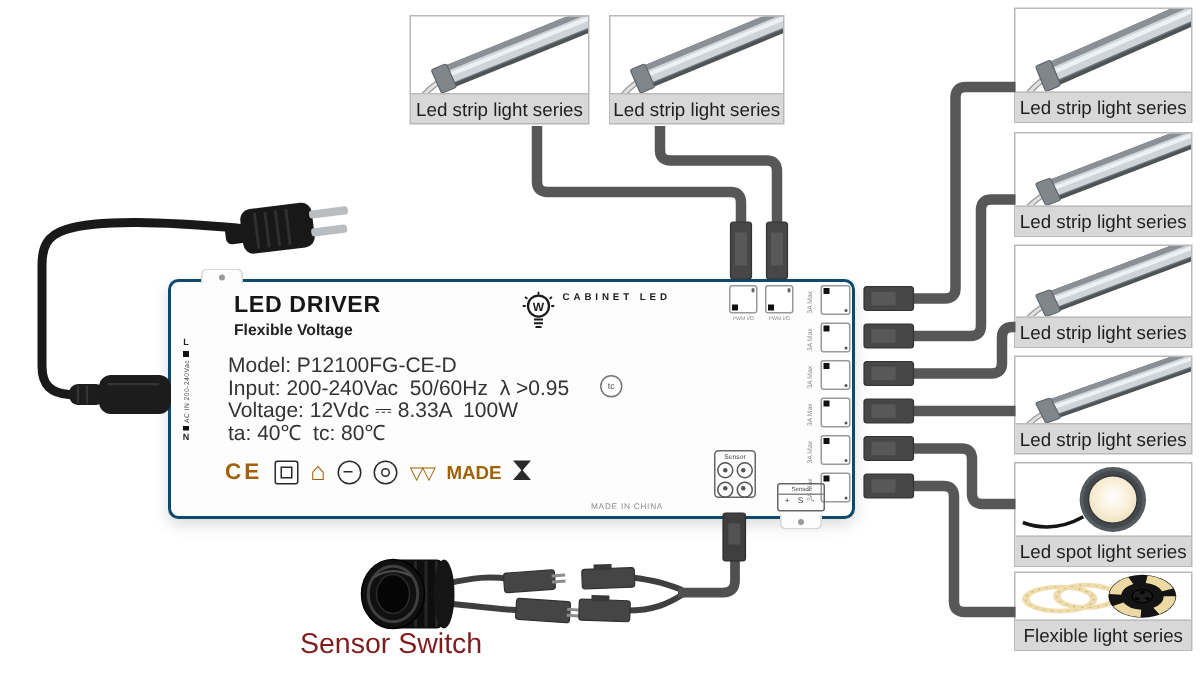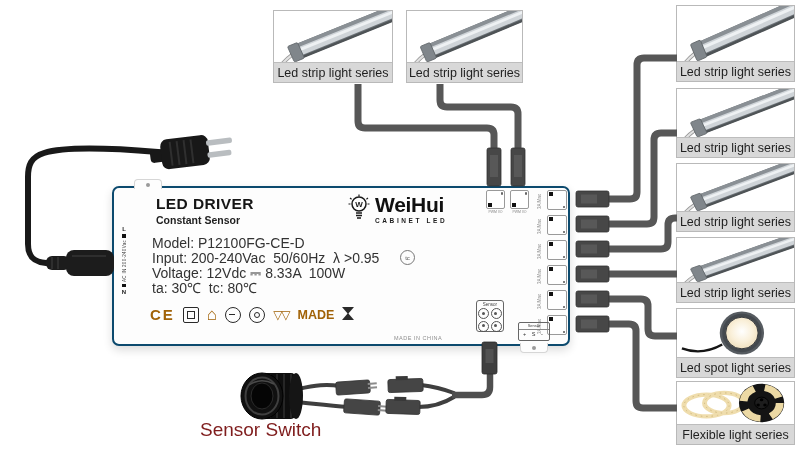--- a/index.html
+++ b/index.html
@@ -195,41 +195,40 @@
   <div class="driver">
     <div class="tab tl">
         <span class="screw"></span>
       </div>
     <div class="tab br">
         <span class="screw"></span>
       </div>
 
     <div class="dtitle">
       <div class="t1">LED DRIVER</div>
-      <div class="t2">Constant Sensor</div>
+      <div class="t2">Flexible Voltage</div>
     </div>
 
     <div class="brand">
       <svg width="22" height="28" viewBox="0 0 22 28">
         <circle cx="11" cy="10" r="7" fill="none" stroke="#1a1a1a" stroke-width="1.5"></circle>
         <text x="11" y="13" text-anchor="middle" font-size="8" font-weight="bold" fill="#1a1a1a">W</text>
         <path d="M11 0.5 V2.5 M2 4 L3.6 5.2 M20 4 L18.4 5.2 M0.5 10 H2.5 M19.5 10 H21.5" stroke="#1a1a1a" stroke-width="1.2"></path>
         <path d="M8 19 H14 M8 21.5 H14 M9 24 H13" stroke="#1a1a1a" stroke-width="1.4"></path>
       </svg>
       <div>
-        <div class="bname">WeiHui</div>
         <div class="btag">CABINET LED</div>
       </div>
     </div>
 
     <div class="specs">
       <div class="spec">Model: P12100FG-CE-D</div>
       <div class="spec">Input: 200-240Vac  50/60Hz  λ &gt;0.95</div>
       <div class="spec">Voltage: 12Vdc ⎓ 8.33A  100W</div>
-      <div class="spec">ta: 30℃  tc: 80℃</div>
+      <div class="spec">ta: 40℃  tc: 80℃</div>
     </div>
 
     <div class="certs">
       <span class="ce">CE</span>
       <span class="ic-dsq"></span>
       <span class="ichouse">⌂</span>
       <span class="ic-circ1"></span>
       <span class="ic-circ2"></span>
       <span class="itri">▽▽</span>
       <span class="selv">MADE</span>
@@ -387,21 +386,21 @@
     <div class="pimg">
       <svg viewBox="0 0 119 50" preserveAspectRatio="none">
         <path d="M46 37 C32 45 18 46 5 41" fill="none" stroke="#151515" stroke-width="2.5"></path>
         <circle cx="66" cy="25" r="22.5" fill="#565b60"></circle>
         <circle cx="66" cy="25" r="20" fill="#44494e"></circle>
         <circle cx="66" cy="25" r="16.5" fill="url(#warm)" stroke="#33363a" stroke-width="1"></circle>
       </svg>
     </div>
     <div class="pcap">Led spot light series</div>
   </div>
-  <div class="pbox" style="left:676px;top:381px;width:119px;height:64px;">
+  <div class="pbox" style="left:676px;top:381px;width:119px;height:53px;">
     <div class="pimg">
       <svg viewBox="0 0 119 50" preserveAspectRatio="none">
         <ellipse cx="30" cy="28" rx="23" ry="13" fill="none" stroke="#efddad" stroke-width="5"></ellipse>
         <ellipse cx="30" cy="28" rx="23" ry="13" fill="none" stroke="#cbb377" stroke-width="1" stroke-dasharray="1.5 4"></ellipse>
         <ellipse cx="48" cy="25" rx="20" ry="12" fill="none" stroke="#efddad" stroke-width="5"></ellipse>
         <ellipse cx="48" cy="25" rx="20" ry="12" fill="none" stroke="#cbb377" stroke-width="1" stroke-dasharray="1.5 4"></ellipse>
         <circle cx="86" cy="25" r="23" fill="#141414"></circle>
         <circle cx="86" cy="25" r="18.5" fill="none" stroke="#ecd9a4" stroke-width="8" stroke-dasharray="19 11"></circle>
         <circle cx="86" cy="25" r="7" fill="#1d1d1d" stroke="#000" stroke-width="1"></circle>
         <circle cx="86" cy="21" r="1.8" fill="#000"></circle>

